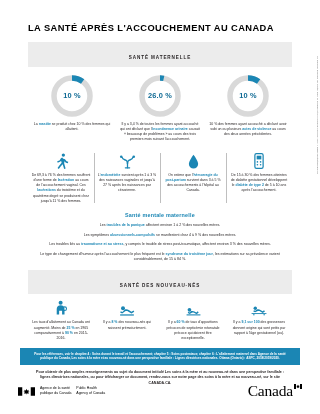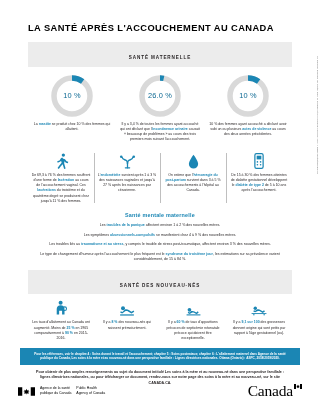--- a/index.html
+++ b/index.html
@@ -72,21 +72,21 @@
   }
   .donut-wrap svg { display: block; }
   .donut-value {
     position: absolute;
     top: 0; left: 0;
     width: 44px; height: 44px;
     display: flex;
     align-items: center;
     justify-content: center;
     font-size: 7.4px;
-    font-weight: normal;
+    font-weight: bold;
     color: #0f6a94;
     letter-spacing: 0.2px;
   }
   .donut-text {
     margin-top: 4px;
     font-size: 3.5px;
     line-height: 1.5;
     text-align: center;
     color: #231f20;
   }

